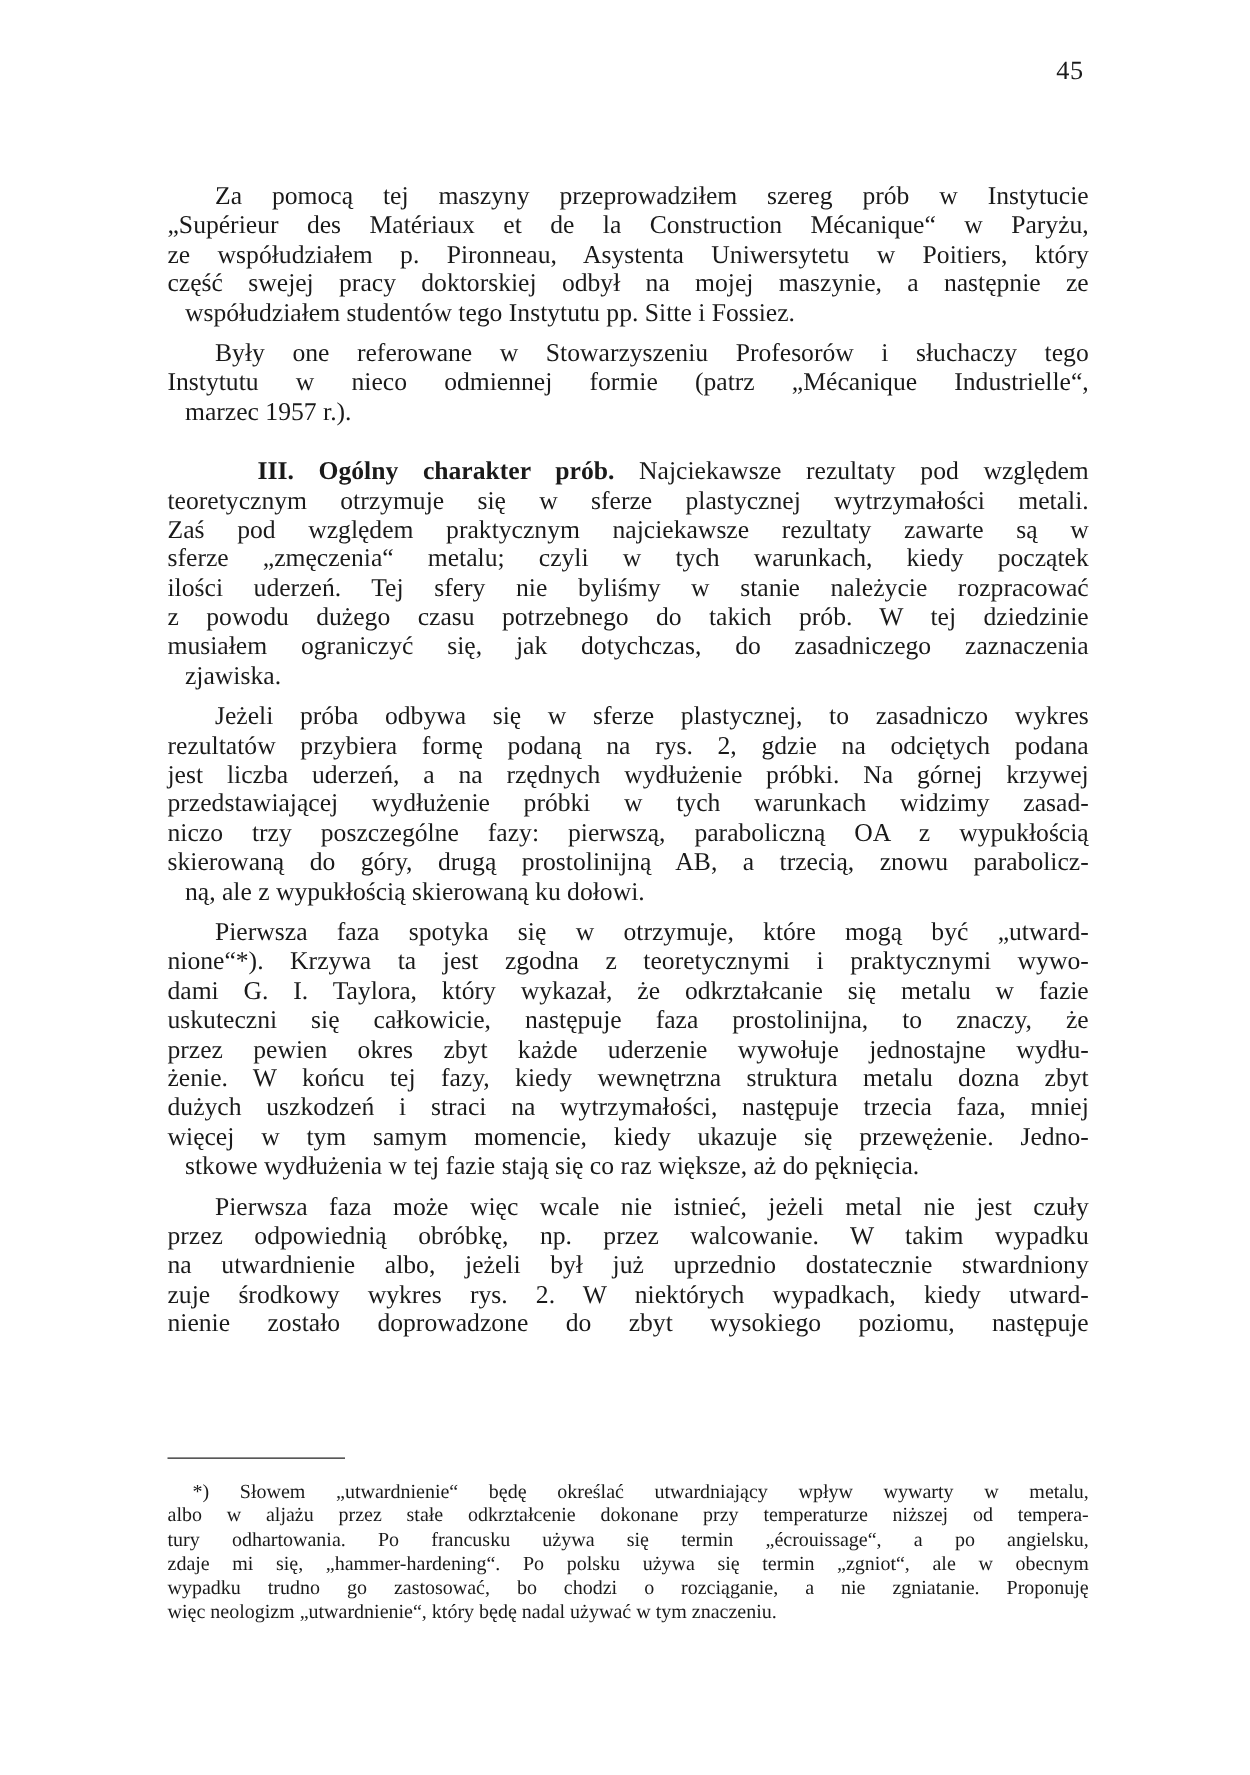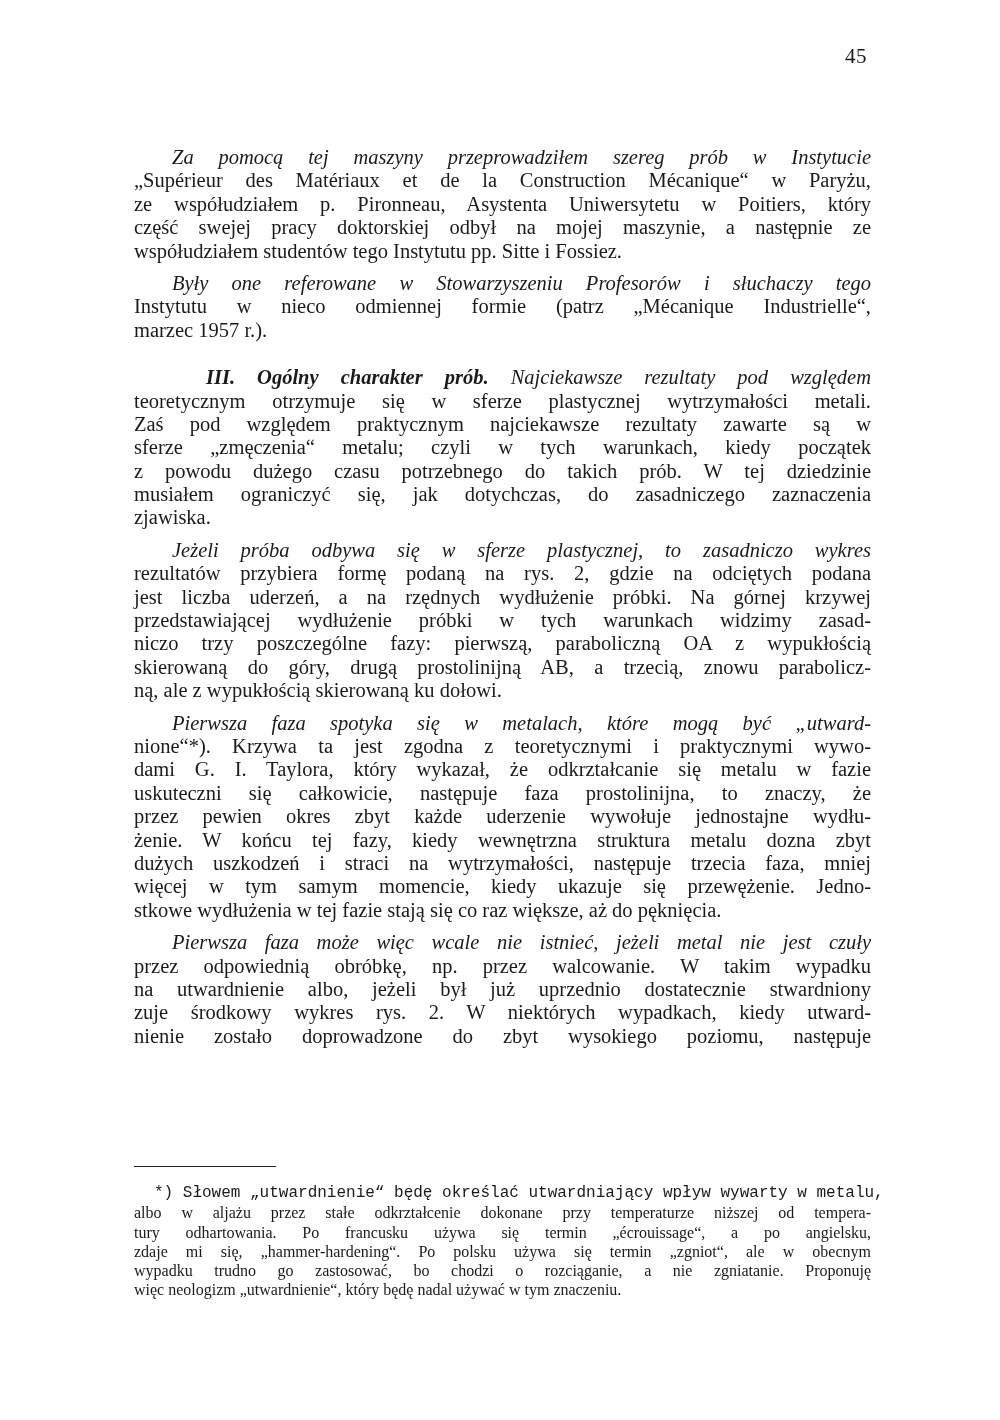--- a/index.html
+++ b/index.html
@@ -4,32 +4,32 @@
 <style>
   html, body { margin: 0; padding: 0; background: #ffffff; }
   body { width: 1000px; height: 1420px; position: relative; overflow: hidden;
          font-family: "Liberation Serif", "DejaVu Serif", serif; color: #1a1a1a; }
   .page-number { position: absolute; top: 44px; left: 845px; width: 32px; 
                  font-size: 21px; letter-spacing: 0.5px; }
   .body-text { position: absolute; left: 134px; width: 737px; top: 146px; }
   .para { margin: 0; }
   .line { display: block; height: 23.4px; line-height: 23.4px; font-size: 20.5px;
           text-align: justify; text-align-last: justify; white-space: nowrap; overflow: visible; }
-  .line.last { text-align-last: left; }
-  .line.indent { padding-left: 38px; font-style: italic; }
+  .line.last { text-align-last: left; margin-left: 14px; }
+  .line.indent { padding-left: 38px; }
   .para-gap { height: 9px; }
   .section-gap { height: 24px; }
   .bold { font-weight: bold; margin-left: 34px; }
   .footnote-rule { position: absolute; left: 134px; top: 1166px; width: 142px; height: 0;
                    border-top: 1.6px solid #222; }
   .footnote { position: absolute; left: 134px; width: 737px; top: 1184px; }
   .fline { display: block; height: 19.3px; line-height: 19.3px; font-size: 16px;
            text-align: justify; text-align-last: justify; white-space: nowrap; }
   .fline.last { text-align-last: left; }
-  .fline.indent { padding-left: 20px; font-family: Liberation Mono, monospace; }
+  .fline.indent { padding-left: 20px; }
 </style>
 </head>
 <body>
 
 <div class="page-number">45</div>
 
 <div class="body-text">
 
   <div class="para">
     <span class="line indent">Za pomocą tej maszyny przeprowadziłem szereg prób w Instytucie</span>
@@ -45,39 +45,40 @@
     <span class="line">Instytutu w nieco odmiennej formie (patrz „Mécanique Industrielle“,</span>
     <span class="line last">marzec 1957 r.).</span>
   </div>
   <div class="section-gap"></div>
 
   <div class="para">
     <span class="line indent"><b class="bold">III. Ogólny charakter prób.</b><span> Najciekawsze rezultaty pod względem</span></span>
     <span class="line">teoretycznym otrzymuje się w sferze plastycznej wytrzymałości metali.</span>
     <span class="line">Zaś pod względem praktycznym najciekawsze rezultaty zawarte są w</span>
     <span class="line">sferze „zmęczenia“ metalu; czyli w tych warunkach, kiedy początek</span>
+    <span class="line">ilości uderzeń. Tej sfery nie byliśmy w stanie należycie rozpracować</span>
     <span class="line">z powodu dużego czasu potrzebnego do takich prób. W tej dziedzinie</span>
     <span class="line">musiałem ograniczyć się, jak dotychczas, do zasadniczego zaznaczenia</span>
     <span class="line last">zjawiska.</span>
   </div>
   <div class="para-gap"></div>
 
   <div class="para">
     <span class="line indent">Jeżeli próba odbywa się w sferze plastycznej, to zasadniczo wykres</span>
     <span class="line">rezultatów przybiera formę podaną na rys. 2, gdzie na odciętych podana</span>
     <span class="line">jest liczba uderzeń, a na rzędnych wydłużenie próbki. Na górnej krzywej</span>
     <span class="line">przedstawiającej wydłużenie próbki w tych warunkach widzimy zasad-</span>
     <span class="line">niczo trzy poszczególne fazy: pierwszą, paraboliczną OA z wypukłością</span>
     <span class="line">skierowaną do góry, drugą prostolinijną AB, a trzecią, znowu parabolicz-</span>
     <span class="line last">ną, ale z wypukłością skierowaną ku dołowi.</span>
   </div>
   <div class="para-gap"></div>
 
   <div class="para">
-    <span class="line indent">Pierwsza faza spotyka się w metalach, które mogą być „utward-</span>
+    <span class="line indent">Pierwsza faza spotyka się w otrzymuje, które mogą być „utward-</span>
     <span class="line">nione“*). Krzywa ta jest zgodna z teoretycznymi i praktycznymi wywo-</span>
     <span class="line">dami G. I. Taylora, który wykazał, że odkrztałcanie się metalu w fazie</span>
     <span class="line">uskuteczni się całkowicie, następuje faza prostolinijna, to znaczy, że</span>
     <span class="line">przez pewien okres zbyt każde uderzenie wywołuje jednostajne wydłu-</span>
     <span class="line">żenie. W końcu tej fazy, kiedy wewnętrzna struktura metalu dozna zbyt</span>
     <span class="line">dużych uszkodzeń i straci na wytrzymałości, następuje trzecia faza, mniej</span>
     <span class="line">więcej w tym samym momencie, kiedy ukazuje się przewężenie. Jedno-</span>
     <span class="line last">stkowe wydłużenia w tej fazie stają się co raz większe, aż do pęknięcia.</span>
   </div>
   <div class="para-gap"></div>

